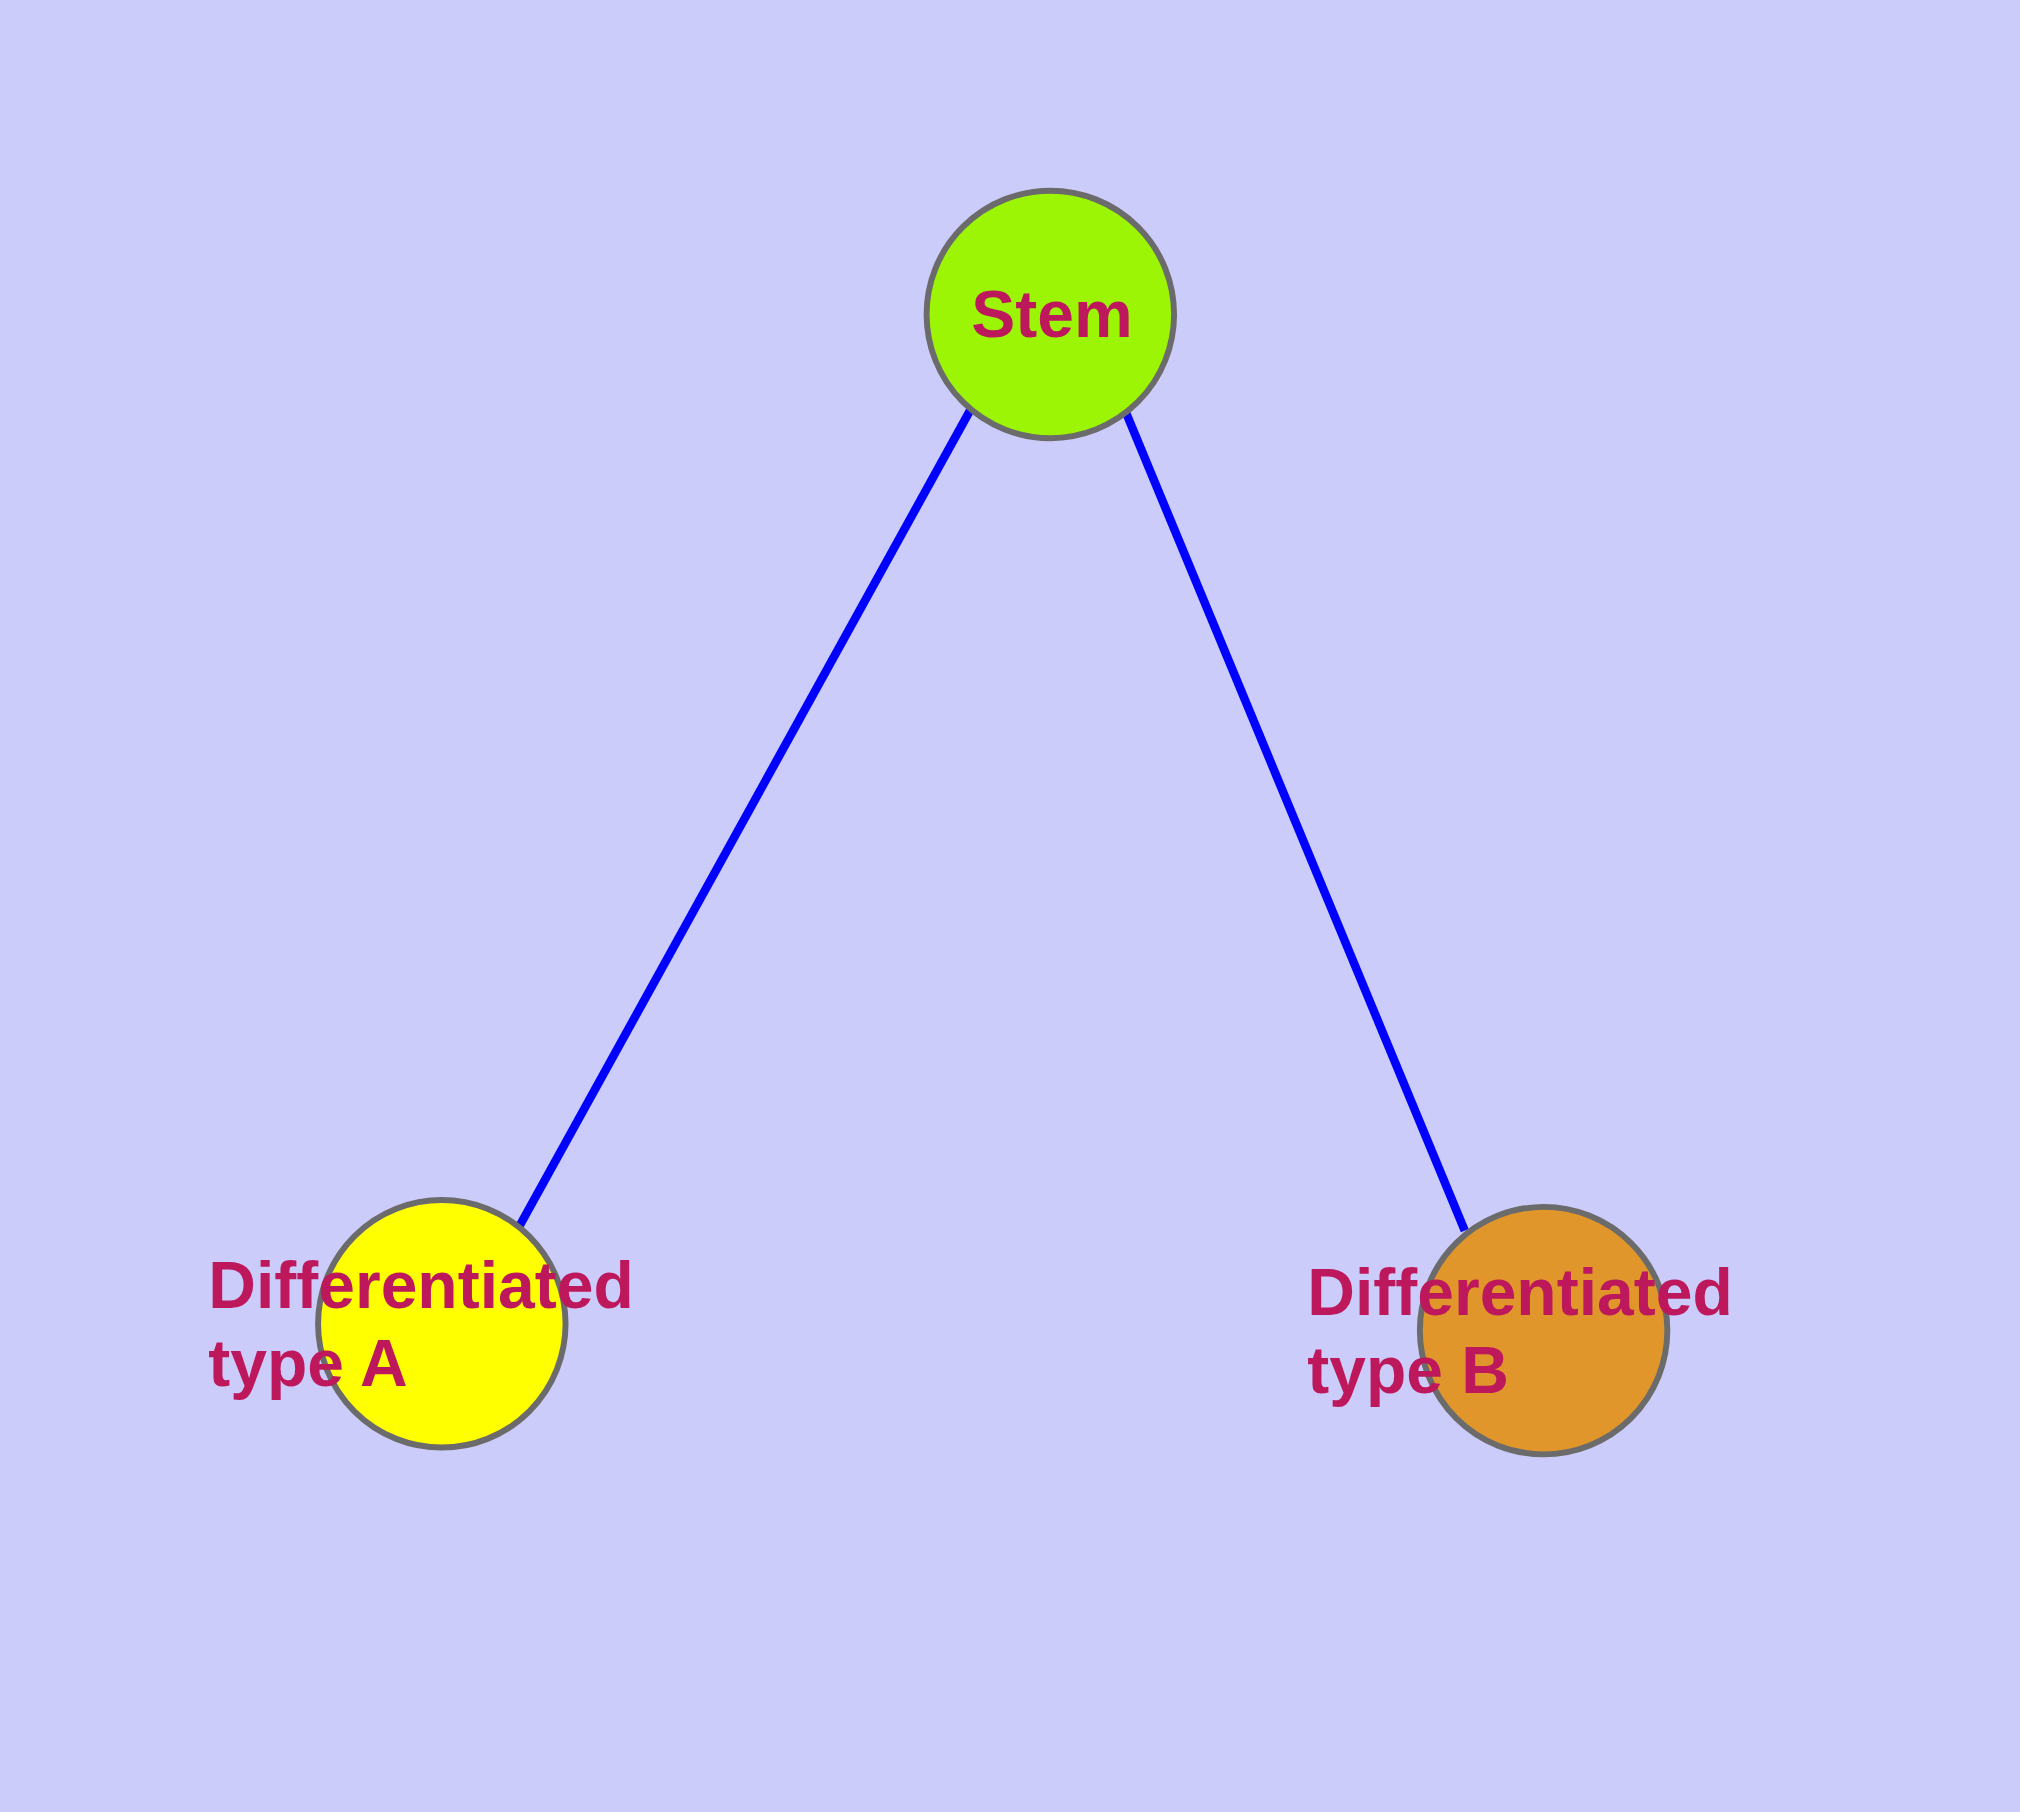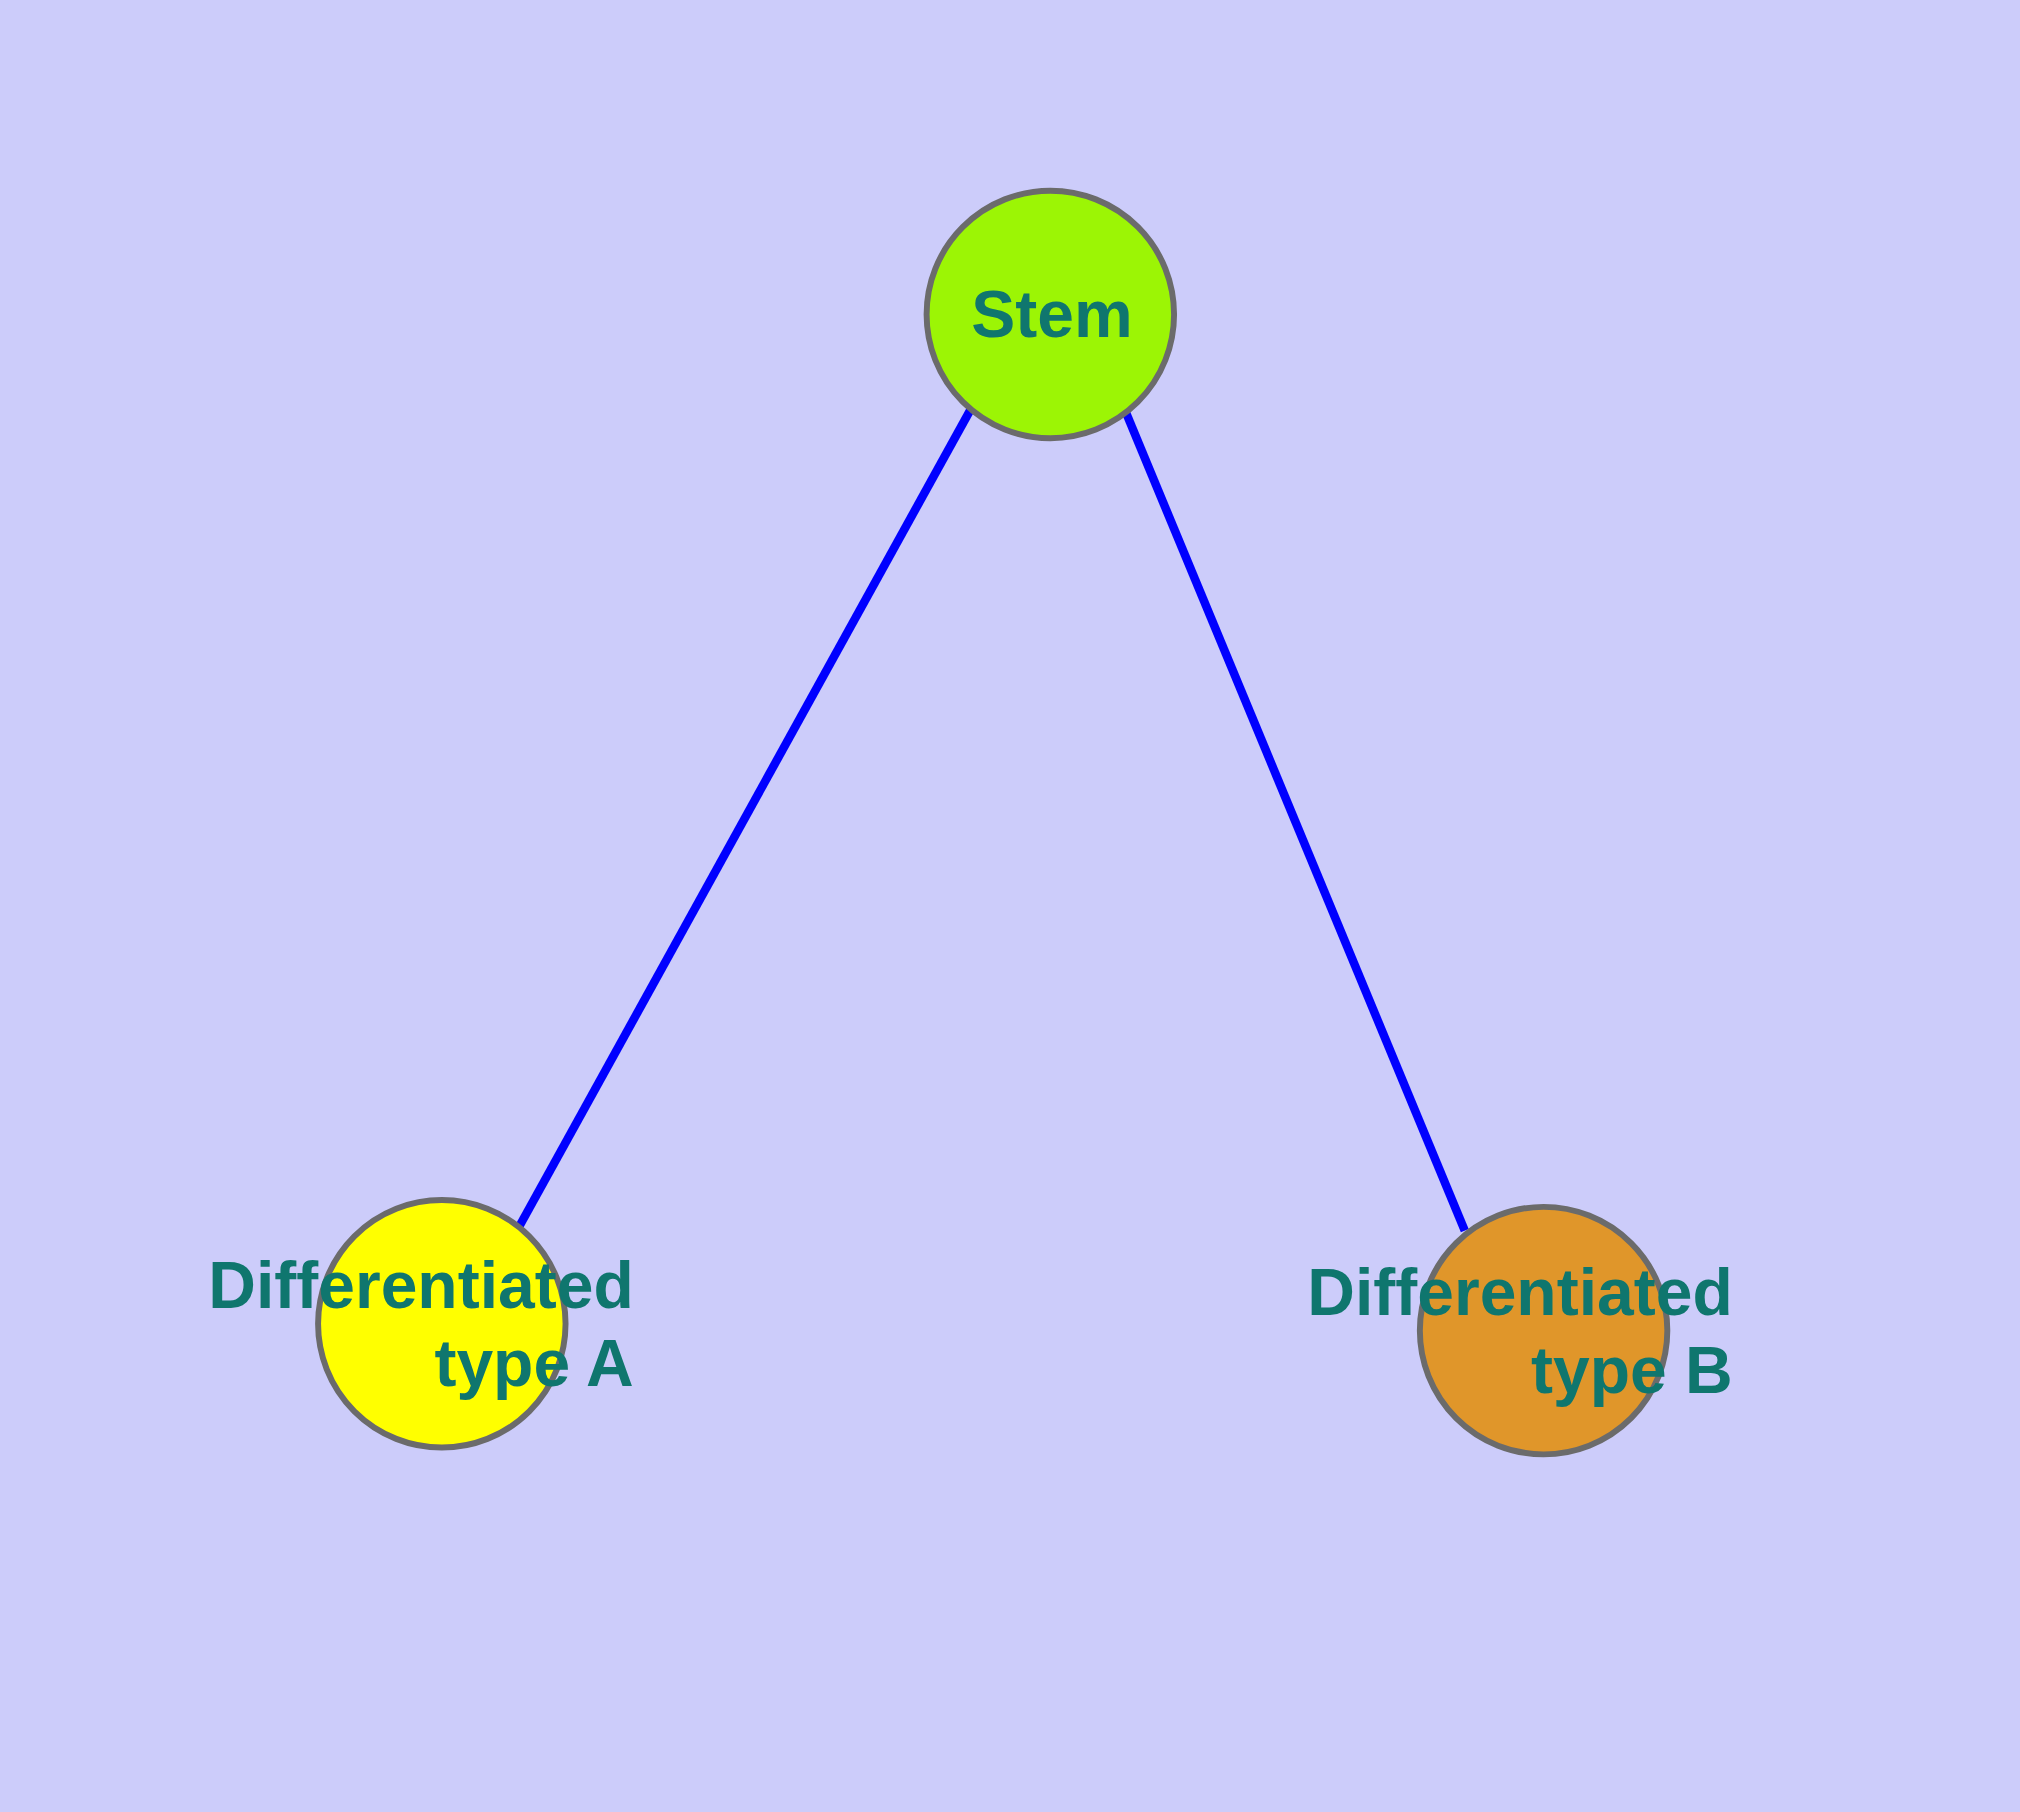--- a/index.html
+++ b/index.html
@@ -19,26 +19,26 @@
   }
   #graph-svg {
     position: absolute;
     left: 0;
     top: 0;
     width: 2021px;
     height: 1812px;
   }
   .node-label {
     position: absolute;
-    color: #0f766e;
+    color: #be185d;
     font-family: "Liberation Sans", sans-serif;
     font-weight: bold;
     font-size: 66px;
     line-height: 78px;
-    text-align: right;
+    text-align: left;
     white-space: pre;
     transform: translate(-50%, -50%);
     pointer-events: none;
   }
 </style>
 </head>
 <body style="background: rgb(204, 204, 250);">
 
 <div id="canvas" style="background: rgb(204, 204, 250);">
 

